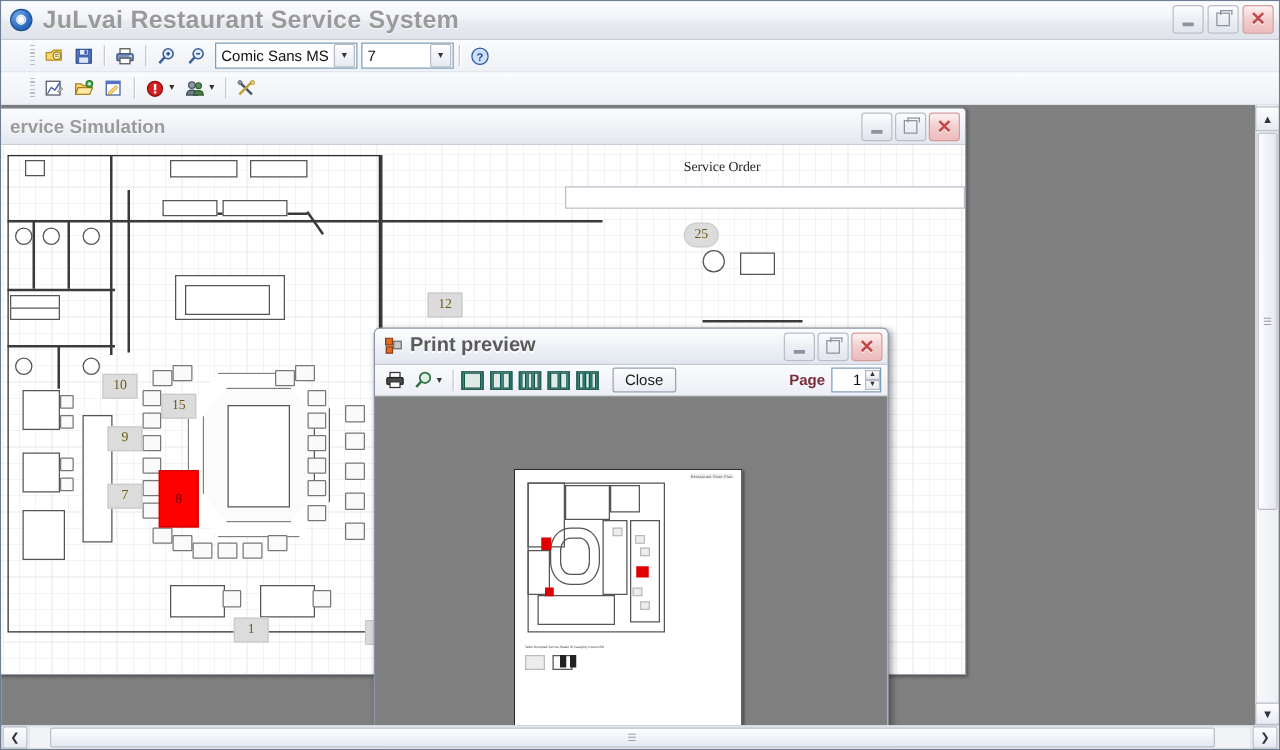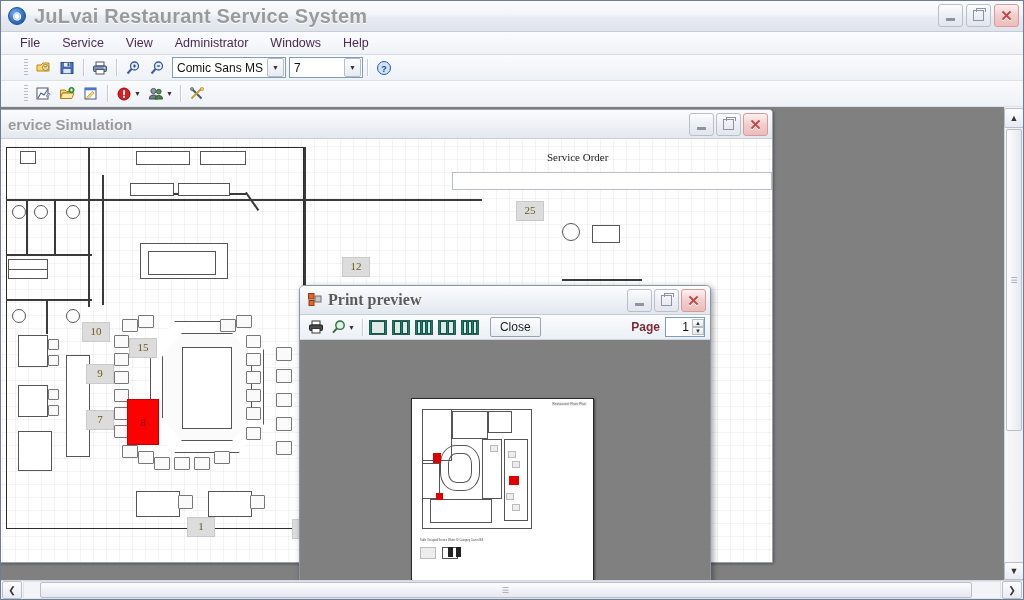--- a/index.html
+++ b/index.html
@@ -188,21 +188,20 @@
   .dlg{
     position:absolute;left:298px;top:178px;width:410px;height:335px;
     border:1px solid #8b94a6;border-radius:5px 5px 0 0;
     background:#eef0f4;box-shadow:2px 2px 6px rgba(0,0,0,.4);
     display:flex;flex-direction:column;overflow:hidden;
   }
   .dlg-tb{
     height:28px;flex:0 0 28px;position:relative;display:flex;align-items:center;
     background:linear-gradient(180deg,#fcfdfe 0%,#eff2f7 50%,#e2e7ef 100%);
     border-bottom:1px solid #c6ccd7;
-    font-family:Liberation Serif, serif;
   }
   .dlg-icon{width:14px;height:14px;margin-left:8px;margin-right:6px;position:relative;}
   .dlg-title{font-size:16px;font-weight:bold;color:#5a5a5a;text-shadow:0 1px 0 #fff;}
   .dlg-btns{position:absolute;right:4px;top:3px;display:flex;gap:2px;}
   .dlg-toolbar{
     height:24px;flex:0 0 24px;display:flex;align-items:center;padding-left:4px;
     background:linear-gradient(180deg,#fafbfd,#eceff5);
     border-bottom:1px solid #cfd4dd;
   }
   .pp-btn{
@@ -278,28 +277,20 @@
         </div>
       <div class="wb">
           <div class="res-g"></div>
         </div>
       <div class="wb close">
           <div class="x-g">✕</div>
         </div>
     </div>
   </div>
 
-  <div class="menubar">
-    <div class="menu-item">File</div>
-    <div class="menu-item">Service</div>
-    <div class="menu-item">View</div>
-    <div class="menu-item">Administrator</div>
-    <div class="menu-item">Windows</div>
-    <div class="menu-item">Help</div>
-  </div>
 
   <div class="tbrow">
     <div class="grip"></div>
 
     <div class="tb-btn">
       <svg class="ic" viewBox="0 0 16 16">
         <path d="M2 11 L2 5 L6 5 L8 3 L14 3 L14 11 Z" fill="#ffd86b" stroke="#b38b1d"></path>
         <circle cx="10.5" cy="7.5" r="3" fill="#fff8d8" stroke="#9a7a14"></circle>
         <path d="M9 6.5h3M9 8h3" stroke="#9a7a14" stroke-width="0.8"></path>
       </svg>
@@ -530,21 +521,21 @@
           <div class="thin" style="left:560px;top:140px;width:80px;height:2px;"></div>
           <div class="wfill" style="left:330px;top:334px;width:26px;height:14px;"></div>
           <div class="wfill" style="left:366px;top:334px;width:26px;height:14px;"></div>
           <div class="wfill" style="left:402px;top:334px;width:26px;height:14px;"></div>
           <div class="wfill" style="left:438px;top:334px;width:26px;height:14px;"></div>
           <div class="thin" style="left:330px;top:326px;width:200px;height:2px;"></div>
           <div class="wfill" style="left:604px;top:330px;width:42px;height:40px;border-radius:50%;"></div>
           <div class="wfill" style="left:572px;top:332px;width:26px;height:20px;"></div>
           <div class="wfill" style="left:650px;top:374px;width:42px;height:38px;border-radius:50%;"></div>
 
-          <div class="tbl" style="left:514px;top:62px;width:26px;height:18px;">25</div>
+          <div class="tbl" style="left:545px;top:62px;width:26px;height:18px;border-radius:10px;">25</div>
           <div class="tbl" style="left:340px;top:118px;width:26px;height:18px;">12</div>
           <div class="tbl" style="left:80px;top:183px;width:26px;height:18px;">10</div>
           <div class="tbl" style="left:127px;top:199px;width:26px;height:18px;">15</div>
           <div class="tbl" style="left:84px;top:225px;width:26px;height:18px;">9</div>
           <div class="tbl" style="left:318px;top:220px;width:26px;height:18px;">13</div>
           <div class="tbl" style="left:84px;top:271px;width:26px;height:18px;">7</div>
           <div class="tbl sel" style="left:125px;top:260px;width:30px;height:44px;line-height:44px;">8</div>
           <div class="tbl" style="left:185px;top:378px;width:26px;height:18px;">1</div>
           <div class="tbl" style="left:290px;top:380px;width:26px;height:18px;">2</div>
           <div class="tbl" style="left:345px;top:380px;width:26px;height:18px;">3</div>

